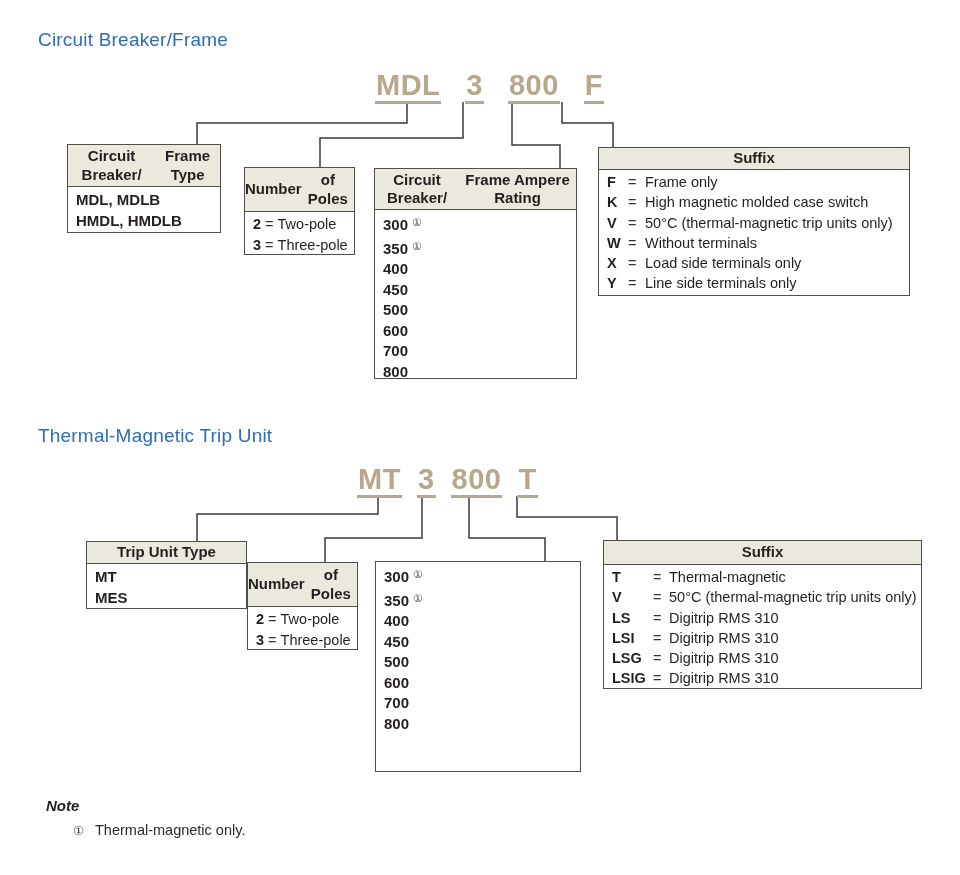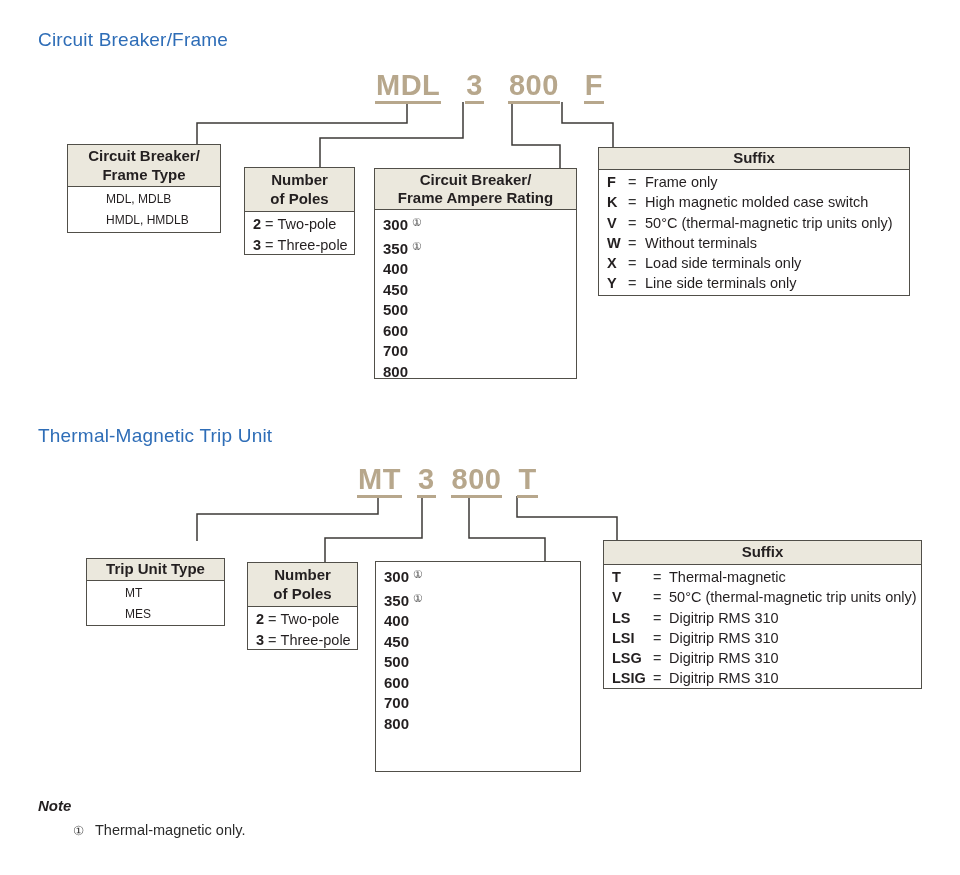--- a/index.html
+++ b/index.html
@@ -24,41 +24,41 @@
   .gap17{gap:24px;}
   .gap15{gap:15px;}
   svg.lines{position:absolute;left:0;top:0;pointer-events:none;}
   svg.lines path{stroke:var(--line-dark);stroke-width:1.5;fill:none;}
   .box{
     position:absolute;box-sizing:border-box;border:1.5px solid var(--border-gray);
     background:#fff;
   }
   .box-hdr{
     box-sizing:border-box;background:var(--header-beige);border-bottom:1.5px solid var(--border-gray);
-    display:flex;flex-direction:column;justify-content:center;align-items:center;
+    display:flex;flex-direction:row;justify-content:center;align-items:center;
     font-weight:bold;font-size:15px;line-height:18.5px;text-align:center;
   }
   .hdr1{height:22px;}
   .hdr1b{height:24px;}
   .hdr2{height:42px;}
   .hdr2b{height:44px;}
   .hdr2c{height:41px;}
   .box-body{box-sizing:border-box;padding:2px 6px 0 8px;}
-  .type-row{font-weight:normal;font-size:12px;line-height:21px;white-space:nowrap;margin-left:30px;}
+  .type-row{font-weight:bold;font-size:15px;line-height:21px;white-space:nowrap;}
   .pole-row{font-size:14.5px;line-height:20.5px;white-space:nowrap;}
   .pole-key{font-weight:bold;}
   .pole-eq{margin:0 4px;color:#333;}
   .amp-row{font-weight:bold;font-size:15px;line-height:20.5px;white-space:nowrap;}
   .fn-sup{font-size:11px;font-weight:normal;vertical-align:4px;margin-left:4px;color:#454545;letter-spacing:0;}
   .sfx-row{display:grid;font-size:14.5px;line-height:20.3px;white-space:nowrap;}
   .sfx-cols-a{grid-template-columns:21px 17px auto;}
   .sfx-cols-b{grid-template-columns:41px 16px auto;}
   .sfx-key{font-weight:bold;}
   .sfx-eq{color:#333;}
-  .note-title{font-size:15px;font-weight:bold;font-style:italic;}
+  .note-title{font-size:15px;font-weight:bold;font-style:italic;margin-left:8px;}
   .note-line{font-size:14.5px;color:#2b2b2b;margin-left:33px;}
   .fn-marker{display:inline-block;width:22px;font-size:12.5px;color:#3a3a3a;}
 </style>
 </head>
 <body>
 
 <div class="page">
 
   <svg class="lines" width="960" height="875" viewBox="0 0 960 875">
     <path d="M407 102 L407 123 L197 123 L197 144"></path>
@@ -163,21 +163,21 @@
 
   <div class="abs section-heading" style="left:38px;top:425px">Thermal-Magnetic Trip Unit</div>
 
   <div class="abs code gap15" style="left:357px;top:466px">
     <span class="tok">MT</span>
     <span class="tok">3</span>
     <span class="tok">800</span>
     <span class="tok">T</span>
   </div>
 
-  <div class="box" style="left:86px;top:558px;width:139px;height:68px">
+  <div class="box" style="left:86px;top:541px;width:161px;height:68px">
     <div class="box-hdr hdr1">
       <div>Trip Unit Type</div>
     </div>
     <div class="box-body">
       <div class="type-row">MT</div>
       <div class="type-row">MES</div>
     </div>
   </div>
 
   <div class="box" style="left:247px;top:562px;width:111px;height:88px">

